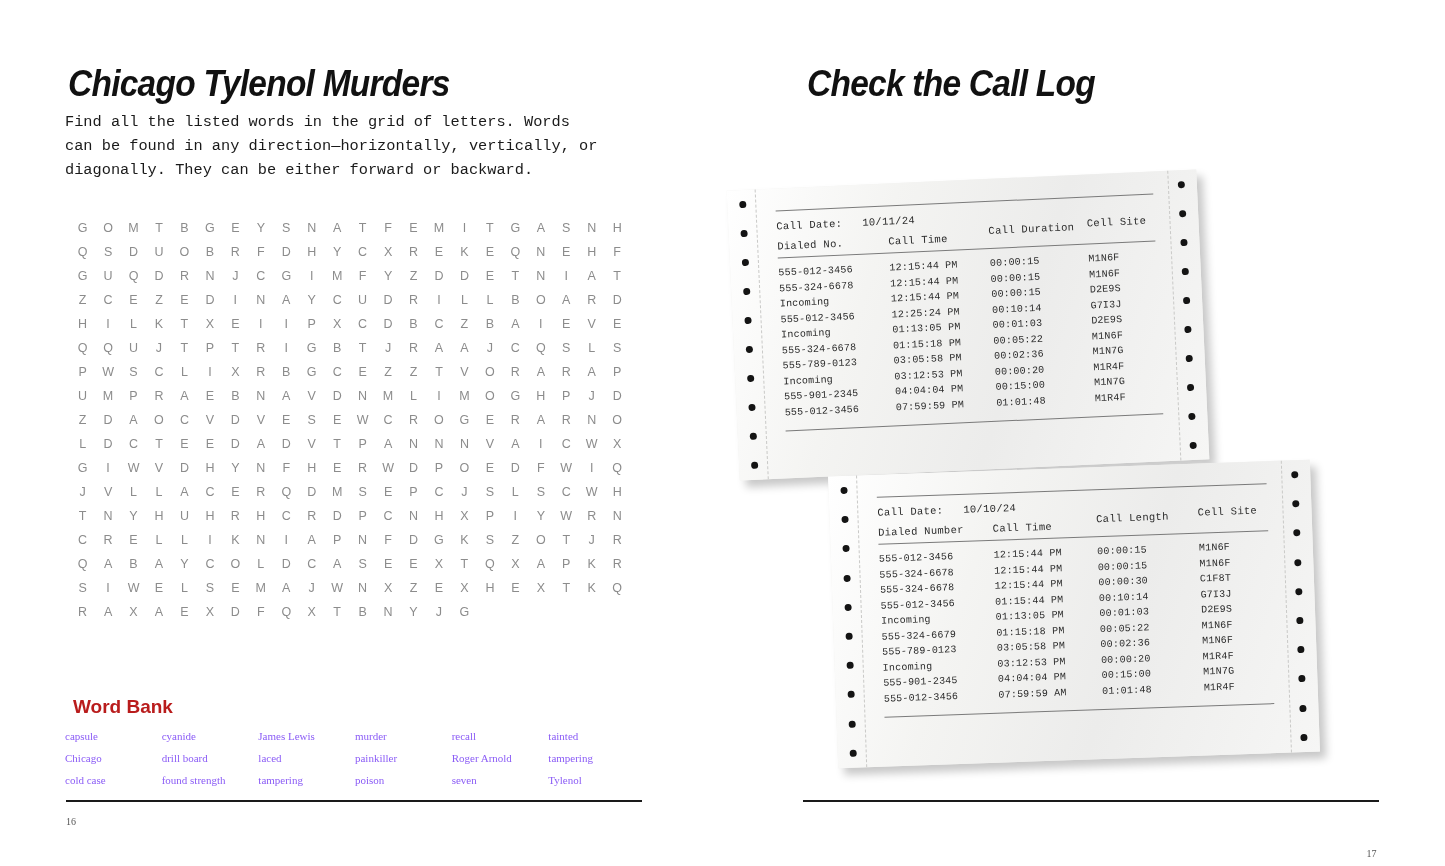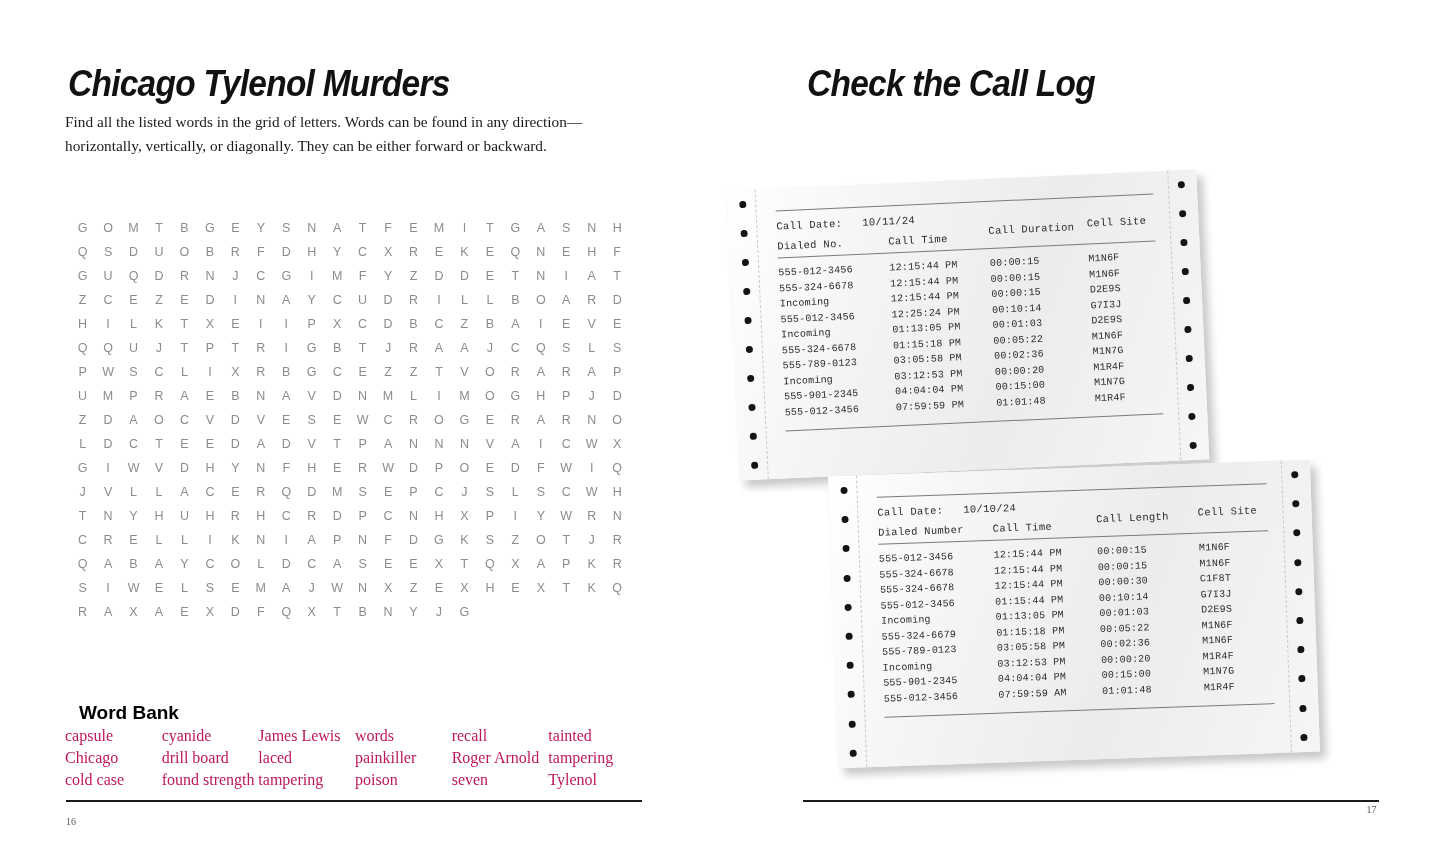--- a/index.html
+++ b/index.html
@@ -38,21 +38,21 @@
     font-size: 36px;
     letter-spacing: -0.8px;
     color: #111111;
     margin: 0;
     white-space: nowrap;
     transform: scaleX(0.93);
     transform-origin: left center;
   }
   .puzzle-intro {
     position: absolute;
-    font-family: Liberation Serif, serif;
+    font-family: Liberation Mono, monospace;
     font-size: 15.3px;
     line-height: 24px;
     color: #1a1a1a;
     margin: 0;
   }
 
   
   .grid {
     position: absolute;
     display: grid;
@@ -68,35 +68,35 @@
     line-height: 24px;
     letter-spacing: 0.2px;
   }
 
   
   .word-bank-title {
     position: absolute;
     font-family: "Liberation Sans", sans-serif;
     font-weight: bold;
     font-size: 19px;
-    color: #000000;
-    margin: 14px;
+    color: #b91c1c;
+    margin: 8px;
   }
   .word-bank {
     position: absolute;
     display: grid;
     grid-template-columns: repeat(6, 1fr);
     width: 580px;
     row-gap: 0px;
   }
   .word-bank-item {
     font-family: "Liberation Serif", serif;
-    font-size: 16px;
+    font-size: 11px;
     line-height: 22px;
-    color: #be185d;
+    color: #8b5cf6;
     white-space: nowrap;
   }
 
   
   .footer-rule {
     position: absolute;
     height: 2px;
     background: #1a1a1a;
   }
   .folio {
@@ -595,21 +595,21 @@
         <div class="grid-cell">J</div>
         <div class="grid-cell">G</div>
       </div>
 
     <h2 class="word-bank-title" style="left:65px; top:688px;">Word Bank</h2>
 
     <div class="word-bank" id="word-bank-list" style="left:65px; top:725px;">
         <div class="word-bank-item">capsule</div>
         <div class="word-bank-item">cyanide</div>
         <div class="word-bank-item">James Lewis</div>
-        <div class="word-bank-item">words</div>
+        <div class="word-bank-item">murder</div>
         <div class="word-bank-item">recall</div>
         <div class="word-bank-item">tainted</div>
         <div class="word-bank-item">Chicago</div>
         <div class="word-bank-item">drill board</div>
         <div class="word-bank-item">laced</div>
         <div class="word-bank-item">painkiller</div>
         <div class="word-bank-item">Roger Arnold</div>
         <div class="word-bank-item">tampering</div>
         <div class="word-bank-item">cold case</div>
         <div class="word-bank-item">found strength</div>
@@ -836,16 +836,16 @@
               </div>
             </div>
           <div class="log-rule-bottom" style="margin-top:10px;"></div>
         </div>
       </div>
 
     </div>
 
     <div class="footer-rule" style="left:80px; top:800px; width:576px;"></div>
 
-    <div class="folio" style="left:644px; top:804px;">17</div>
+    <div class="folio" style="left:644px; top:848px;">17</div>
   </div>
 
 </div>
 
 </body></html>

